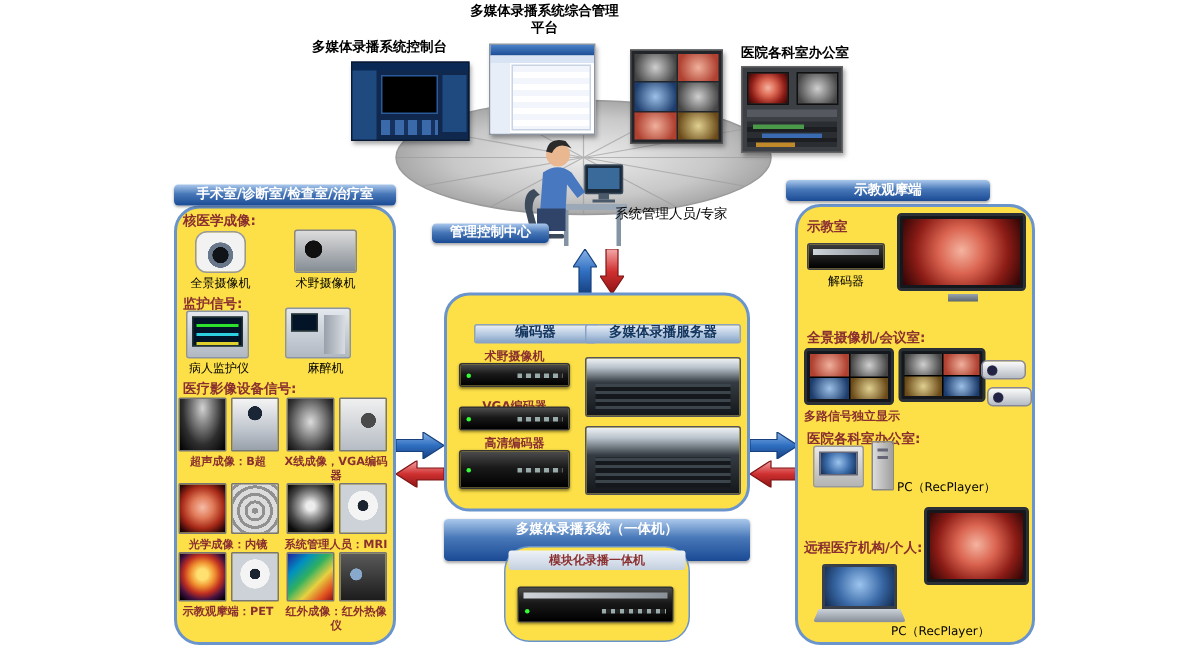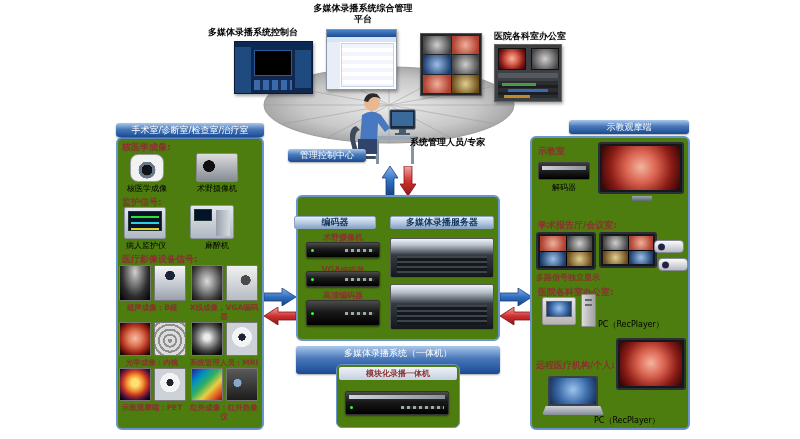--- a/index.html
+++ b/index.html
@@ -1,22 +1,22 @@
 <!DOCTYPE html>
 <html><head>
 <meta charset="utf-8">
 <style>
 *{margin:0;padding:0;box-sizing:border-box}
 html,body{width:800px;height:439px}
 body{position:relative;font-family:"DejaVu Sans","Liberation Sans",sans-serif;background:#fff;overflow:hidden}
 #stage{position:absolute;left:0;top:0;width:800px;height:439px}
 .abs{position:absolute}
-.bluebar{background:linear-gradient(180deg,#aac8ec 0%,#4878b8 45%,#1a4a94 100%);color:#fff;font-weight:normal;text-align:center;border-radius:3px;box-shadow:0 1px 2px rgba(0,0,0,.35);font-size:9px}
+.bluebar{background:linear-gradient(180deg,#aac8ec 0%,#4878b8 45%,#1a4a94 100%);color:#fff;font-weight:bold;text-align:center;border-radius:3px;box-shadow:0 1px 2px rgba(0,0,0,.35);font-size:9px}
 .subbar{background:linear-gradient(180deg,#e8eef8 0%,#b4c8e0 55%,#88a4c8 100%);color:#14365e;font-weight:bold;text-align:center;border-radius:2px;border:1px solid #8aa2c4;font-size:9px}
-.panel{border:2px solid #6a94cc;border-radius:6px;background:#4d7c0f}
+.panel{border:2px solid #6a94cc;border-radius:17px;background:#fde047}
 .sect{color:#8b3030;font-weight:bold;font-size:9px;white-space:nowrap}
 .cap{font-size:8px;color:#000;text-align:center;line-height:10px}
 .imglbl{font-size:7.5px;color:#8b3030;font-weight:bold;text-align:center;line-height:9px}
 .toplbl{font-size:9px;color:#000;text-align:center;line-height:11px;font-weight:bold}
 .th{border:1px solid #777;border-radius:1px}
 .t-us{background:radial-gradient(ellipse at 50% 18%,#d2d2d2 0%,#8a8a8a 26%,#2e2e2e 62%,#000 100%)}
 .t-usm{background:radial-gradient(circle at 50% 28%,#1a2636 0 16%,transparent 17%),linear-gradient(180deg,#f4f4f4,#c0c6ce 60%,#98a0aa);}
 .t-xr{background:radial-gradient(ellipse at 50% 45%,#dcdcdc 0%,#9a9a9a 30%,#3a3a3a 72%,#0c0c0c 100%)}
 .t-xrm{background:radial-gradient(circle at 62% 42%,#4a4a4a 0 18%,transparent 19%),linear-gradient(180deg,#f0f0f0,#b6bcc4)}
 .t-endo{background:radial-gradient(circle at 50% 48%,#f6bca8 0%,#e07a58 32%,#a82a18 62%,#380808 86%,#000 100%)}
@@ -146,36 +146,36 @@
   <rect x="73" y="56" width="3" height="24" fill="#8494a4"></rect>
   <rect x="52" y="26" width="25" height="19" rx="1" fill="#1a2a3a" stroke="#3a4a5a"></rect>
   <rect x="54" y="28" width="21" height="14" fill="#3a6a9a"></rect>
   <rect x="61" y="45" width="7" height="4" fill="#4a5a6a"></rect>
   <rect x="57" y="49" width="15" height="2" fill="#4a5a6a"></rect>
   <circle cx="34" cy="19" r="8" fill="#eab890"></circle>
   <path d="M26 17 q2 -10 13 -7 l4 5 q-9 -5 -13 3z" fill="#2a2a2a"></path>
   <path d="M24 31 q10 -7 19 0 l9 13 -5 4 -7 -9 -1 19 -17 0 2 -27z" fill="#4878c0"></path>
   <rect x="20" y="55" width="19" height="15" fill="#2f4468"></rect>
 </svg>
-<div class="abs" style="left:410px;top:136px;font-size:9px;color:#000;font-weight:bold">系统管理人员/专家</div>
+<div class="abs" style="left:410px;top:136px;font-size:9px;color:#000;font-weight:normal">系统管理人员/专家</div>
 <div class="abs bluebar" style="left:288px;top:149px;width:78px;height:13px;line-height:13px">管理控制中心</div>
 
 <svg class="abs" style="left:382px;top:166px" width="16" height="30">
   <polygon points="4,30 4,12 0,12 8,0 16,12 12,12 12,30" fill="url(#gradBlue)" stroke="#16407e" stroke-width="0.8"></polygon>
 </svg>
 <svg class="abs" style="left:400px;top:166px" width="16" height="30">
   <polygon points="4,0 12,0 12,18 16,18 8,30 0,18 4,18" fill="url(#gradRed)" stroke="#7e1414" stroke-width="0.8"></polygon>
 </svg>
 
 <div class="abs panel" style="left:116px;top:137px;width:148px;height:293px"></div>
 <div class="abs bluebar" style="left:116px;top:123px;width:148px;height:14px;line-height:14px">手术室/诊断室/检查室/治疗室</div>
 
 <div class="abs sect" style="left:122px;top:141px">核医学成像:</div>
 <div class="abs cam-dome" style="left:130px;top:154px;width:34px;height:28px"></div>
-<div class="abs cap" style="left:118px;top:184px;width:58px">核医学成像</div>
+<div class="abs cap" style="left:118px;top:184px;width:58px">全景摄像机</div>
 <div class="abs cam-field" style="left:196px;top:153px;width:42px;height:29px"></div>
 <div class="abs cap" style="left:188px;top:184px;width:58px">术野摄像机</div>
 
 <div class="abs sect" style="left:122px;top:196px">监护信号:</div>
 <div class="abs mon-body" style="left:124px;top:207px;width:42px;height:32px">
   <div class="mon-scr" style="left:3px;top:3px;right:3px;bottom:7px">
     <div class="vline" style="top:4px;background:#2ee02e"></div>
     <div class="vline" style="top:10px;background:#2ed0e0"></div>
     <div class="vline" style="top:16px;background:#e0d02e"></div>
   </div>
@@ -211,21 +211,21 @@
 <div class="abs imglbl" style="left:189px;top:403px;width:70px">红外成像：红外热像仪</div>
 
 <svg class="abs" style="left:264px;top:288px" width="32" height="18">
   <polygon points="0,5 18,5 18,0 32,9 18,18 18,13 0,13" fill="url(#gradBlue)" stroke="#16407e" stroke-width="0.8"></polygon>
 </svg>
 <svg class="abs" style="left:264px;top:307px" width="32" height="18">
   <polygon points="32,5 14,5 14,0 0,9 14,18 14,13 32,13" fill="url(#gradRed)" stroke="#7e1414" stroke-width="0.8"></polygon>
 </svg>
 
 <div class="abs panel" style="left:296px;top:195px;width:204px;height:146px"></div>
-<div class="abs subbar" style="left:294px;top:216px;width:82px;height:13px;line-height:11px">编码器</div>
+<div class="abs subbar" style="left:316px;top:216px;width:82px;height:13px;line-height:11px">编码器</div>
 <div class="abs subbar" style="left:390px;top:216px;width:104px;height:13px;line-height:11px">多媒体录播服务器</div>
 
 <div class="abs imglbl" style="left:302px;top:233px;width:82px;font-size:8px">术野摄像机</div>
 <div class="abs rackbox" style="left:306px;top:242px;width:74px;height:16px">
   <div class="led"></div>
       <div class="ports"></div>
 </div>
 <div class="abs imglbl" style="left:302px;top:266px;width:82px;font-size:8px">VGA编码器</div>
 <div class="abs rackbox" style="left:306px;top:271px;width:74px;height:16px">
   <div class="led"></div>
@@ -255,33 +255,33 @@
 </div>
 
 <svg class="abs" style="left:500px;top:288px" width="32" height="18">
   <polygon points="0,5 18,5 18,0 32,9 18,18 18,13 0,13" fill="url(#gradBlue)" stroke="#16407e" stroke-width="0.8"></polygon>
 </svg>
 <svg class="abs" style="left:500px;top:307px" width="32" height="18">
   <polygon points="32,5 14,5 14,0 0,9 14,18 14,13 32,13" fill="url(#gradRed)" stroke="#7e1414" stroke-width="0.8"></polygon>
 </svg>
 
 <div class="abs panel" style="left:530px;top:136px;width:160px;height:294px"></div>
-<div class="abs bluebar" style="left:569px;top:120px;width:120px;height:14px;line-height:14px">示教观摩端</div>
+<div class="abs bluebar" style="left:524px;top:120px;width:136px;height:14px;line-height:14px">示教观摩端</div>
 
 <div class="abs sect" style="left:538px;top:145px">示教室</div>
 <div class="abs decoder" style="left:538px;top:162px;width:52px;height:18px">
   <div class="silver"></div>
 </div>
 <div class="abs cap" style="left:540px;top:183px;width:48px">解码器</div>
 <div class="abs bigmon" style="left:598px;top:142px;width:86px;height:52px">
   <div class="scrfill endoscr"></div>
 </div>
 <div class="abs stand" style="left:632px;top:196px;width:20px;height:5px"></div>
 
-<div class="abs sect" style="left:538px;top:219px">学术报告厅/会议室:</div>
+<div class="abs sect" style="left:538px;top:219px">全景摄像机/会议室:</div>
 <div class="abs bigmon" style="left:536px;top:232px;width:60px;height:38px">
   <div class="gridscr">
     <div class="g-a"></div>
     <div class="g-b"></div>
     <div class="g-c"></div>
     <div class="g-d"></div>
   </div>
 </div>
 <div class="abs bigmon" style="left:599px;top:232px;width:58px;height:36px">
   <div class="gridscr">

